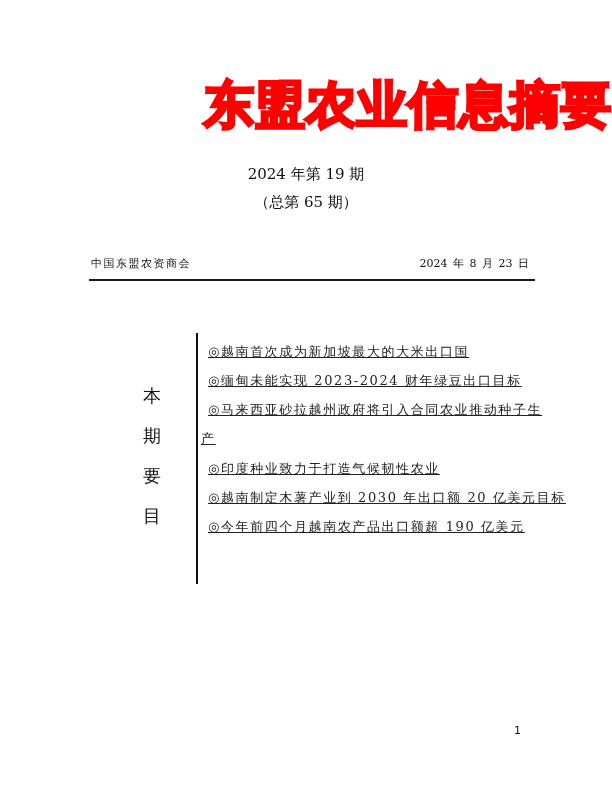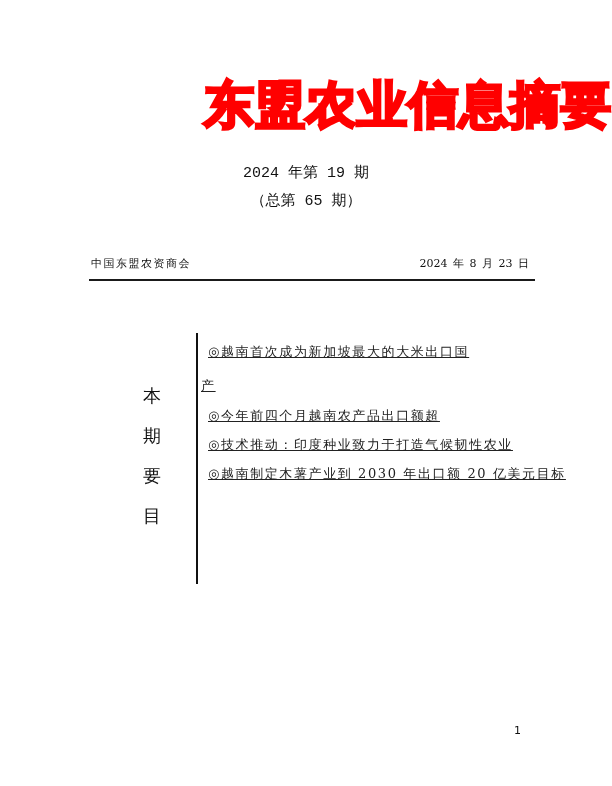--- a/index.html
+++ b/index.html
@@ -36,21 +36,20 @@
     -webkit-text-stroke: 3px #ff0000;
   }
   .issue-line {
     position: absolute;
     left: 0;
     width: 612px;
     text-align: center;
     font-size: 15px;
     line-height: 20px;
     color: #111;
-    font-family: Liberation Mono, monospace;
   }
   .issue-no { top: 164px; }
   .issue-total { top: 192px; }
   .org-row {
     position: absolute;
     left: 89px;
     width: 446px;
     top: 253px;
     height: 22px;
     font-size: 11px;
@@ -153,23 +152,25 @@
     <span>本</span>
     <span>期</span>
     <span>要</span>
     <span>目</span>
   </div>
 
   <div class="vline"></div>
 
   <div class="toc-list">
     <div class="toc-item">◎越南首次成为新加坡最大的大米出口国</div>
+    <div class="toc-item">◎缅甸未能实现 2023-2024 财年绿豆出口目标</div>
     <div class="toc-item wrap">
+      <span>◎马来西亚砂拉越州政府将引入合同农业推动种子生</span>
       <span class="cont">产</span>
     </div>
-    <div class="toc-item">◎今年前四个月越南农产品出口额超</div>
-    <div class="toc-item">◎技术推动：印度种业致力于打造气候韧性农业</div>
+    <div class="toc-item">◎印度种业致力于打造气候韧性农业</div>
     <div class="toc-item">◎越南制定木薯产业到 2030 年出口额 20 亿美元目标</div>
+    <div class="toc-item">◎今年前四个月越南农产品出口额超 190 亿美元</div>
   </div>
 
   <div class="page-number">1</div>
 
 </div>
 
 </body></html>

